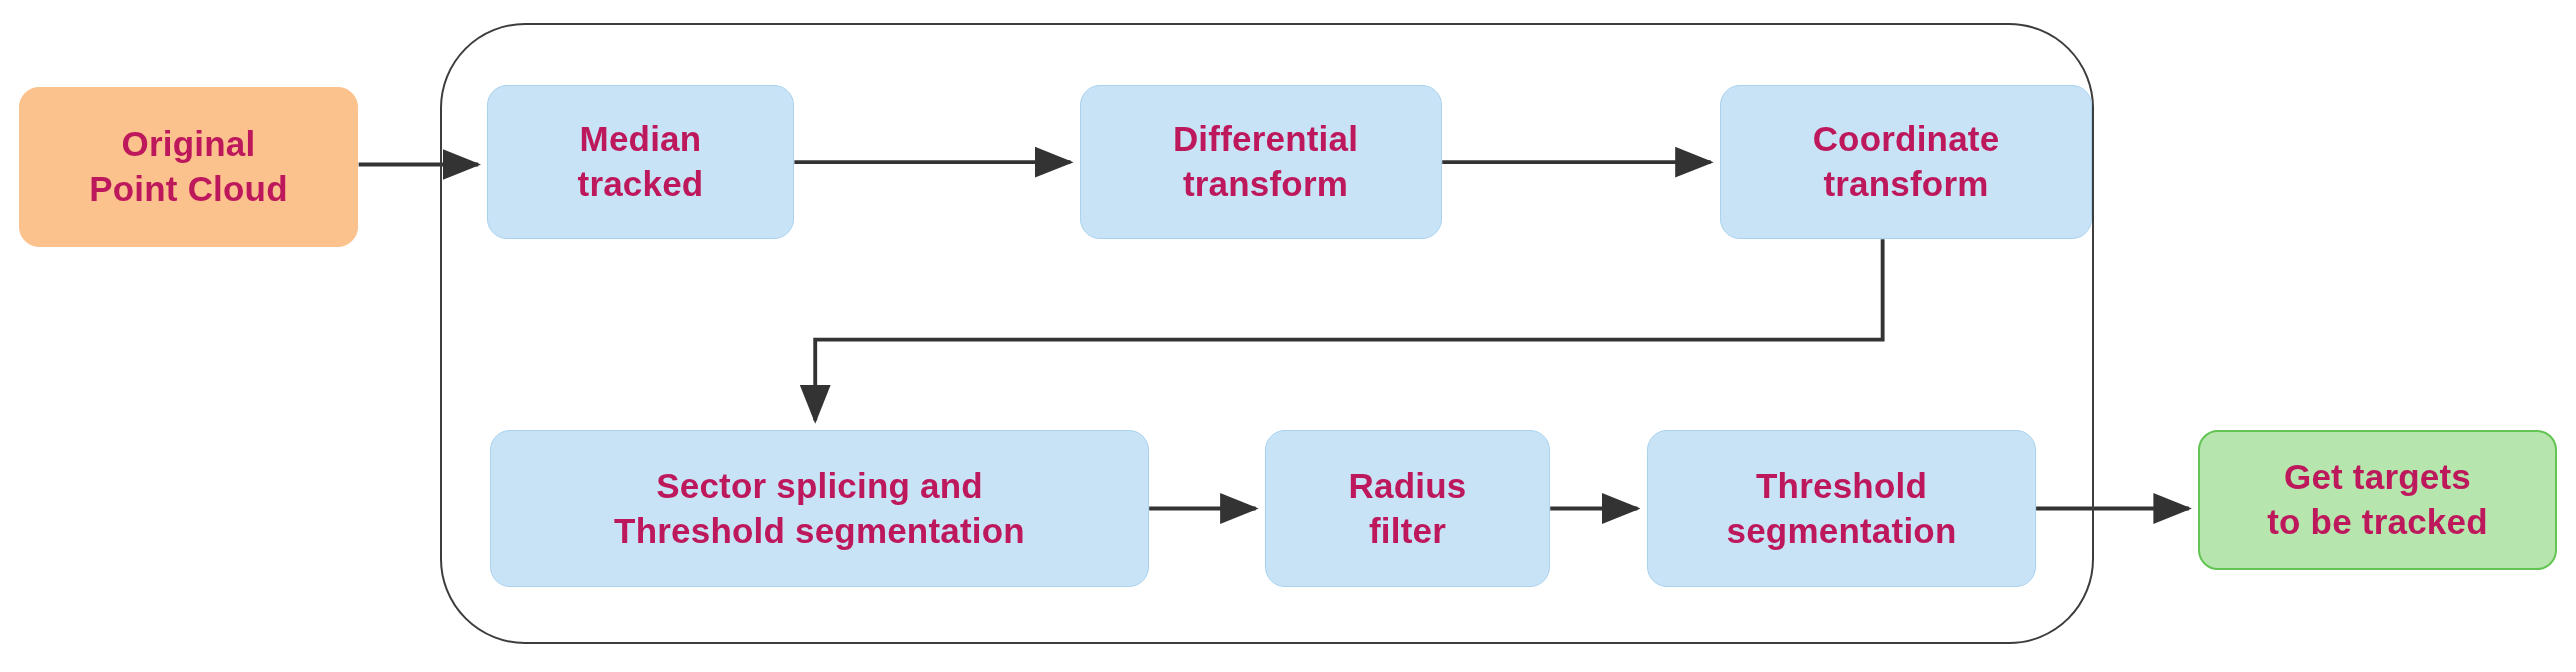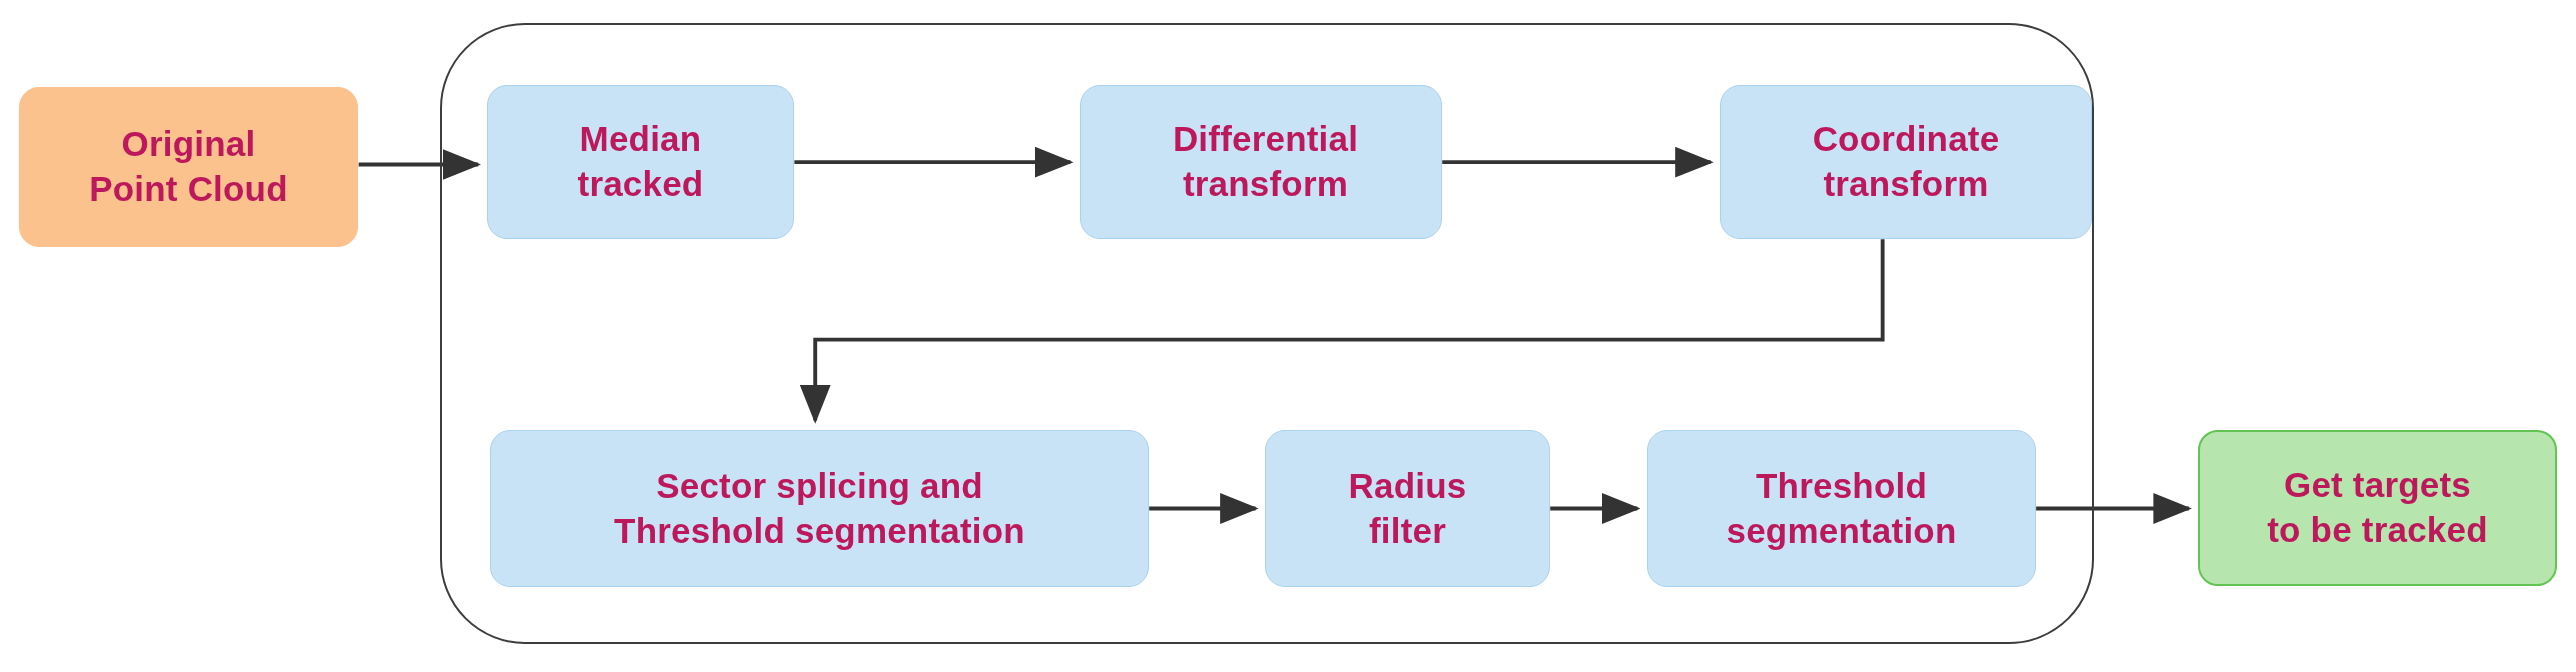--- a/index.html
+++ b/index.html
@@ -105,17 +105,17 @@
 
   <div class="node node-blue" style="left:490px; top:430px; width:659px; height:157px; font-size:35px;">Sector splicing and
 Threshold segmentation</div>
 
   <div class="node node-blue" style="left:1265px; top:430px; width:285px; height:157px; font-size:35px;">Radius
 filter</div>
 
   <div class="node node-blue" style="left:1647px; top:430px; width:389px; height:157px; font-size:35px;">Threshold
 segmentation</div>
 
-  <div class="node node-green" style="left:2198px; top:430px; width:359px; height:156px; font-size:35px;">Get targets
+  <div class="node node-green" style="left:2198px; top:430px; width:359px; height:140px; font-size:35px;">Get targets
 to be tracked</div>
 
 </div>
 
 
 </body></html>

